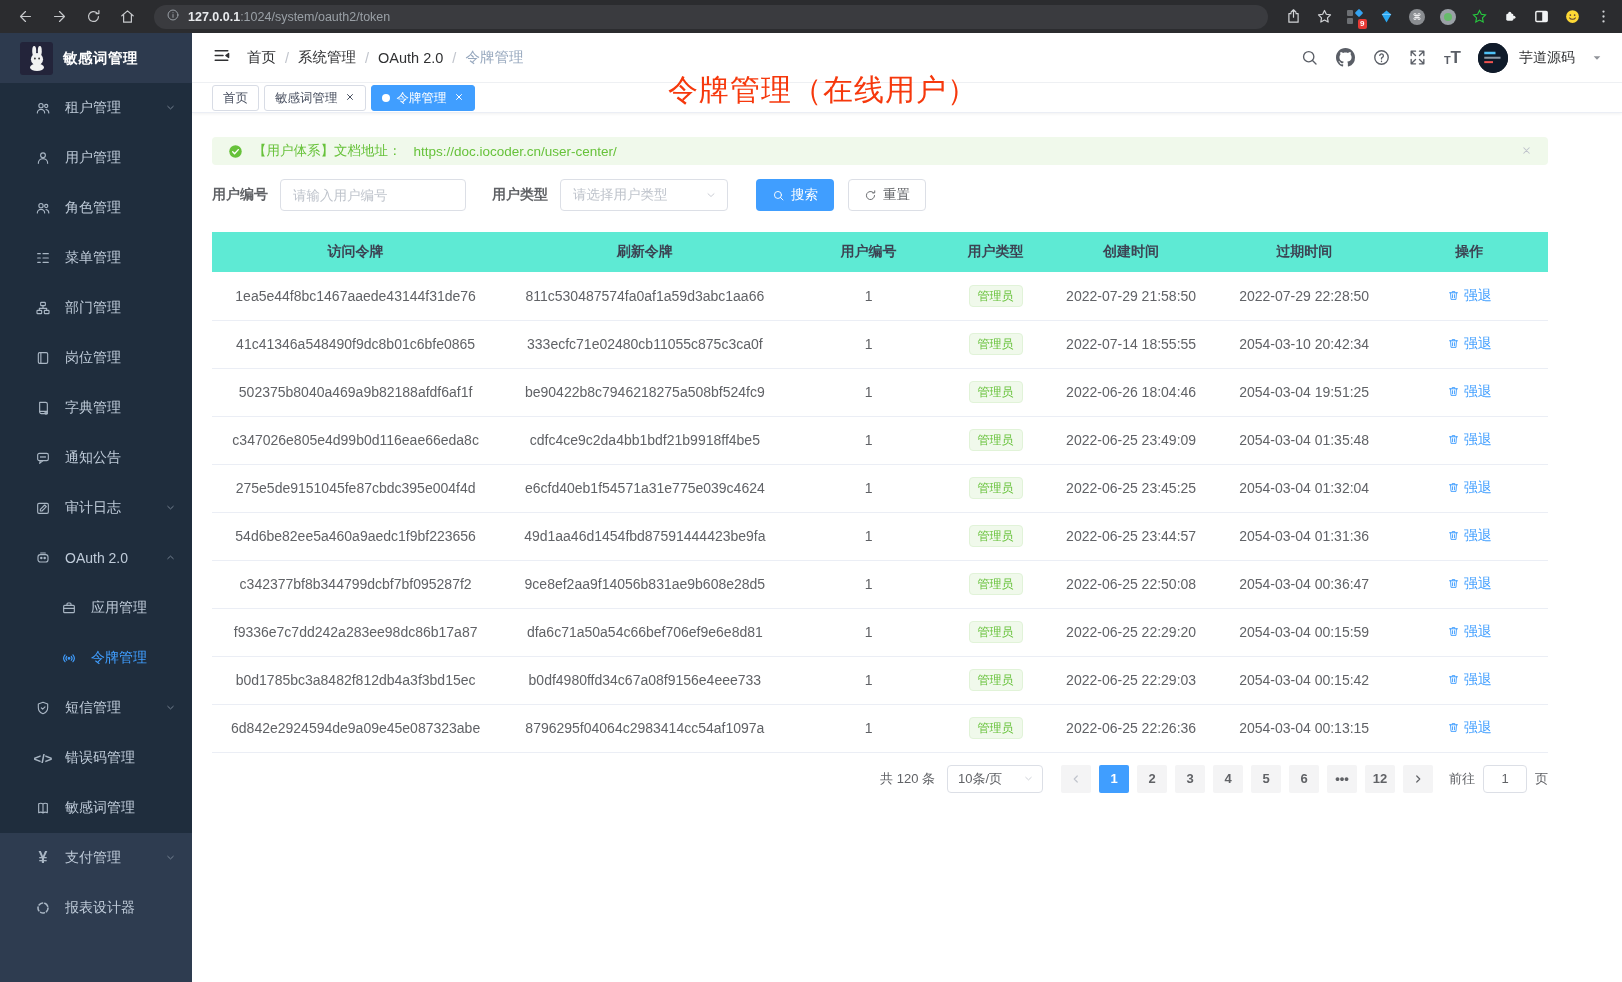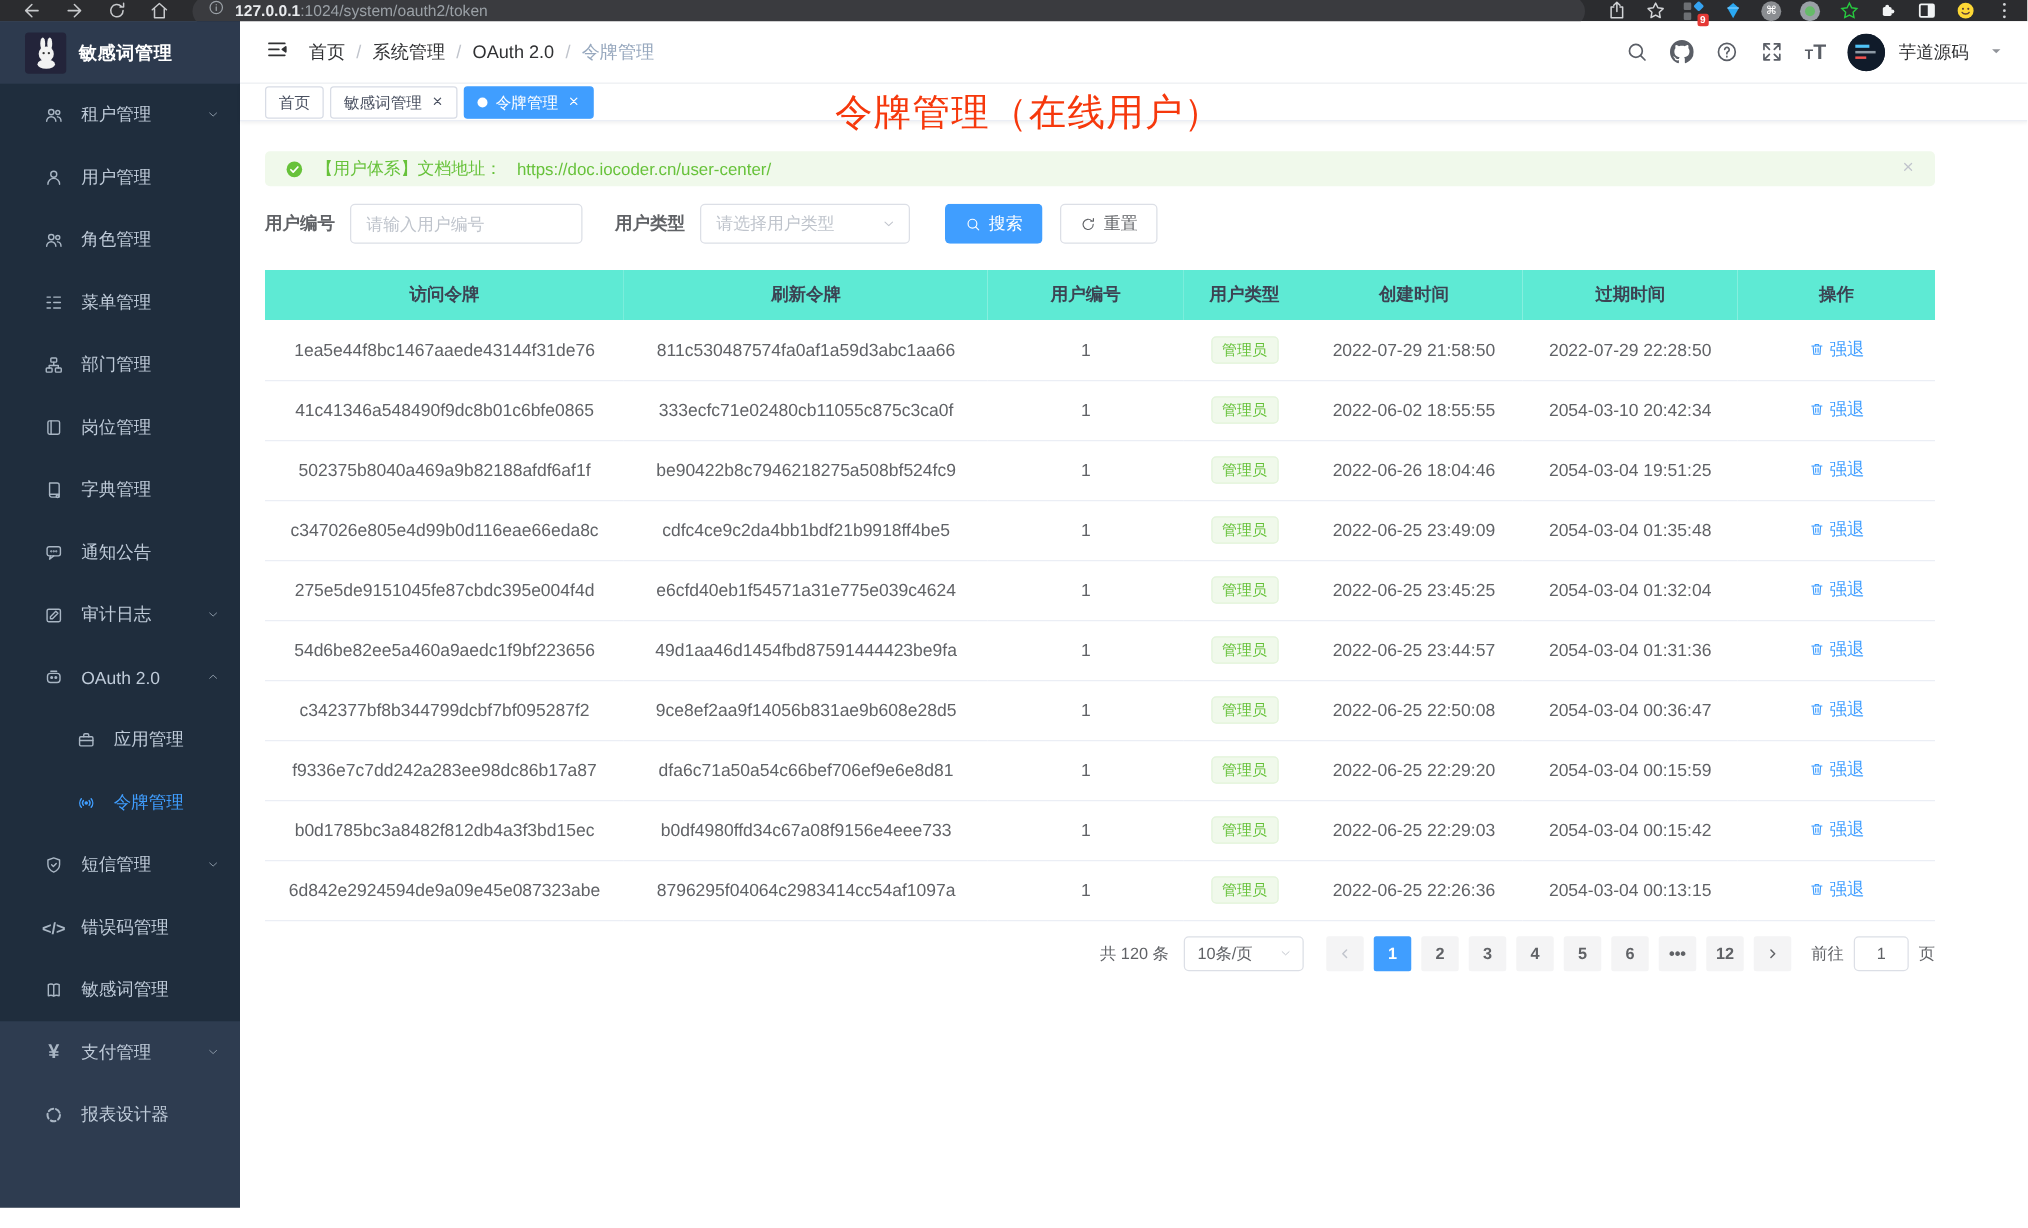--- a/index.html
+++ b/index.html
@@ -1,21 +1,21 @@
 <!DOCTYPE html>
 <html><head>
 <meta charset="utf-8">
 <style>
   *{box-sizing:border-box;margin:0;padding:0}
   html,body{width:1622px;height:982px;overflow:hidden;background:#fff;
     font-family:"Liberation Sans","DejaVu Sans",sans-serif;}
   .ic{fill:none;stroke:currentColor;stroke-width:1.7;stroke-linecap:round;stroke-linejoin:round}
 
   
-  .browser{height:17px;background:#2b2c2f;display:flex;align-items:center;padding:0 10px;gap:4px}
+  .browser{height:33px;background:#2b2c2f;display:flex;align-items:center;padding:0 10px;gap:4px}
   .bnav{width:30px;height:26px;display:flex;align-items:center;justify-content:center;color:#c7c9cc;border-radius:50%}
   .bnav svg{width:17px;height:17px}
   .urlpill{flex:1;height:24px;margin:0 12px 0 8px;background:#3a3b3f;border-radius:12px;display:flex;align-items:center;padding:0 12px;gap:8px;min-width:0}
   .urlpill .info{color:#9aa0a6}
   .urltext{font-size:12.5px;color:#9aa0a6;white-space:nowrap;overflow:hidden}
   .urltext b{color:#e8eaed;font-weight:700}
   .bright{display:flex;align-items:center;gap:13px;color:#d2d4d7}
   .bright .bi{width:18px;height:18px;display:flex;align-items:center;justify-content:center;position:relative}
   .bi svg{width:17px;height:17px}
   .extgrid{position:relative;width:16px;height:16px}
@@ -550,21 +550,21 @@
                     <path d="M4.5 7h15M9.5 7V4.8h5V7M6.5 7l.9 12.2h9.2L17.5 7M10.2 10.5v5.6M13.8 10.5v5.6"></path>
                   </svg>
                   <span>强退</span>
                 </span></td>
             </tr>
           <tr>
               <td>41c41346a548490f9dc8b01c6bfe0865</td>
               <td>333ecfc71e02480cb11055c875c3ca0f</td>
               <td>1</td>
               <td><span class="tag">管理员</span></td>
-              <td>2022-06-02 18:55:55</td>
+              <td>2022-07-14 18:55:55</td>
               <td>2054-03-10 20:42:34</td>
               <td><span class="actlink">
                   <svg viewBox="0 0 24 24" class="ic">
                     <path d="M4.5 7h15M9.5 7V4.8h5V7M6.5 7l.9 12.2h9.2L17.5 7M10.2 10.5v5.6M13.8 10.5v5.6"></path>
                   </svg>
                   <span>强退</span>
                 </span></td>
             </tr>
           <tr>
               <td>502375b8040a469a9b82188afdf6af1f</td>

